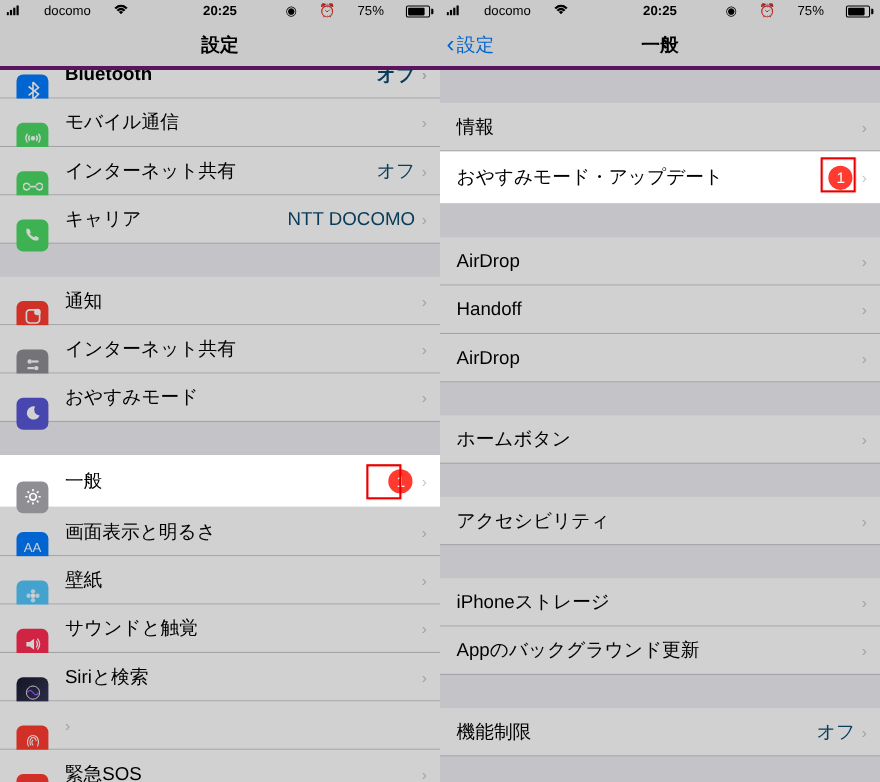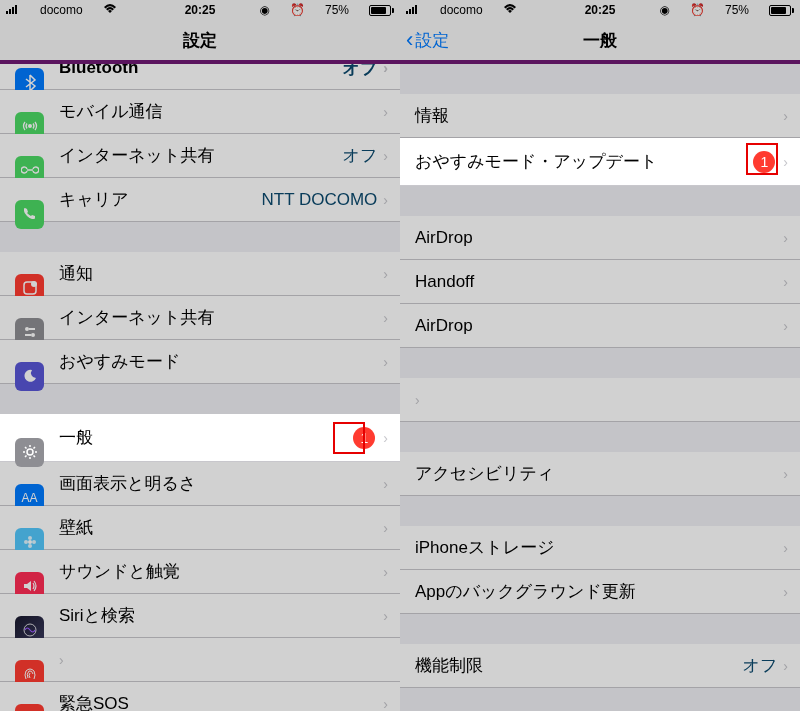--- a/index.html
+++ b/index.html
@@ -312,20 +312,21 @@
         <div class="row-chevron">›</div>
       </div>
       <div class="row">
         <div class="row-label">AirDrop</div>
         <div class="row-chevron">›</div>
       </div>
 
       <div class="group-sep-tall"></div>
 
       <div class="row">
+        <div class="row-label">ホームボタン</div>
         <div class="row-chevron">›</div>
       </div>
 
       <div class="group-sep-tall"></div>
 
       <div class="row">
         <div class="row-label">アクセシビリティ</div>
         <div class="row-chevron">›</div>
       </div>
 

